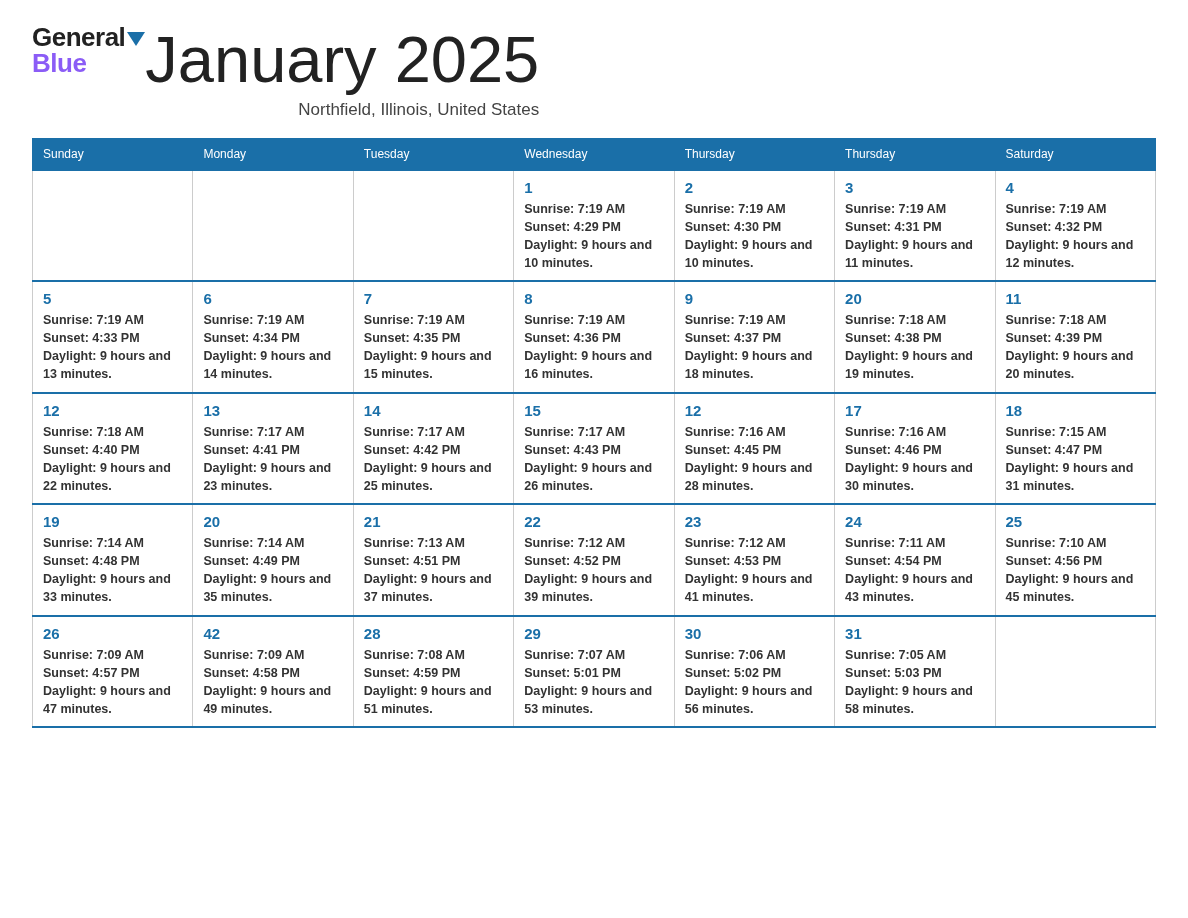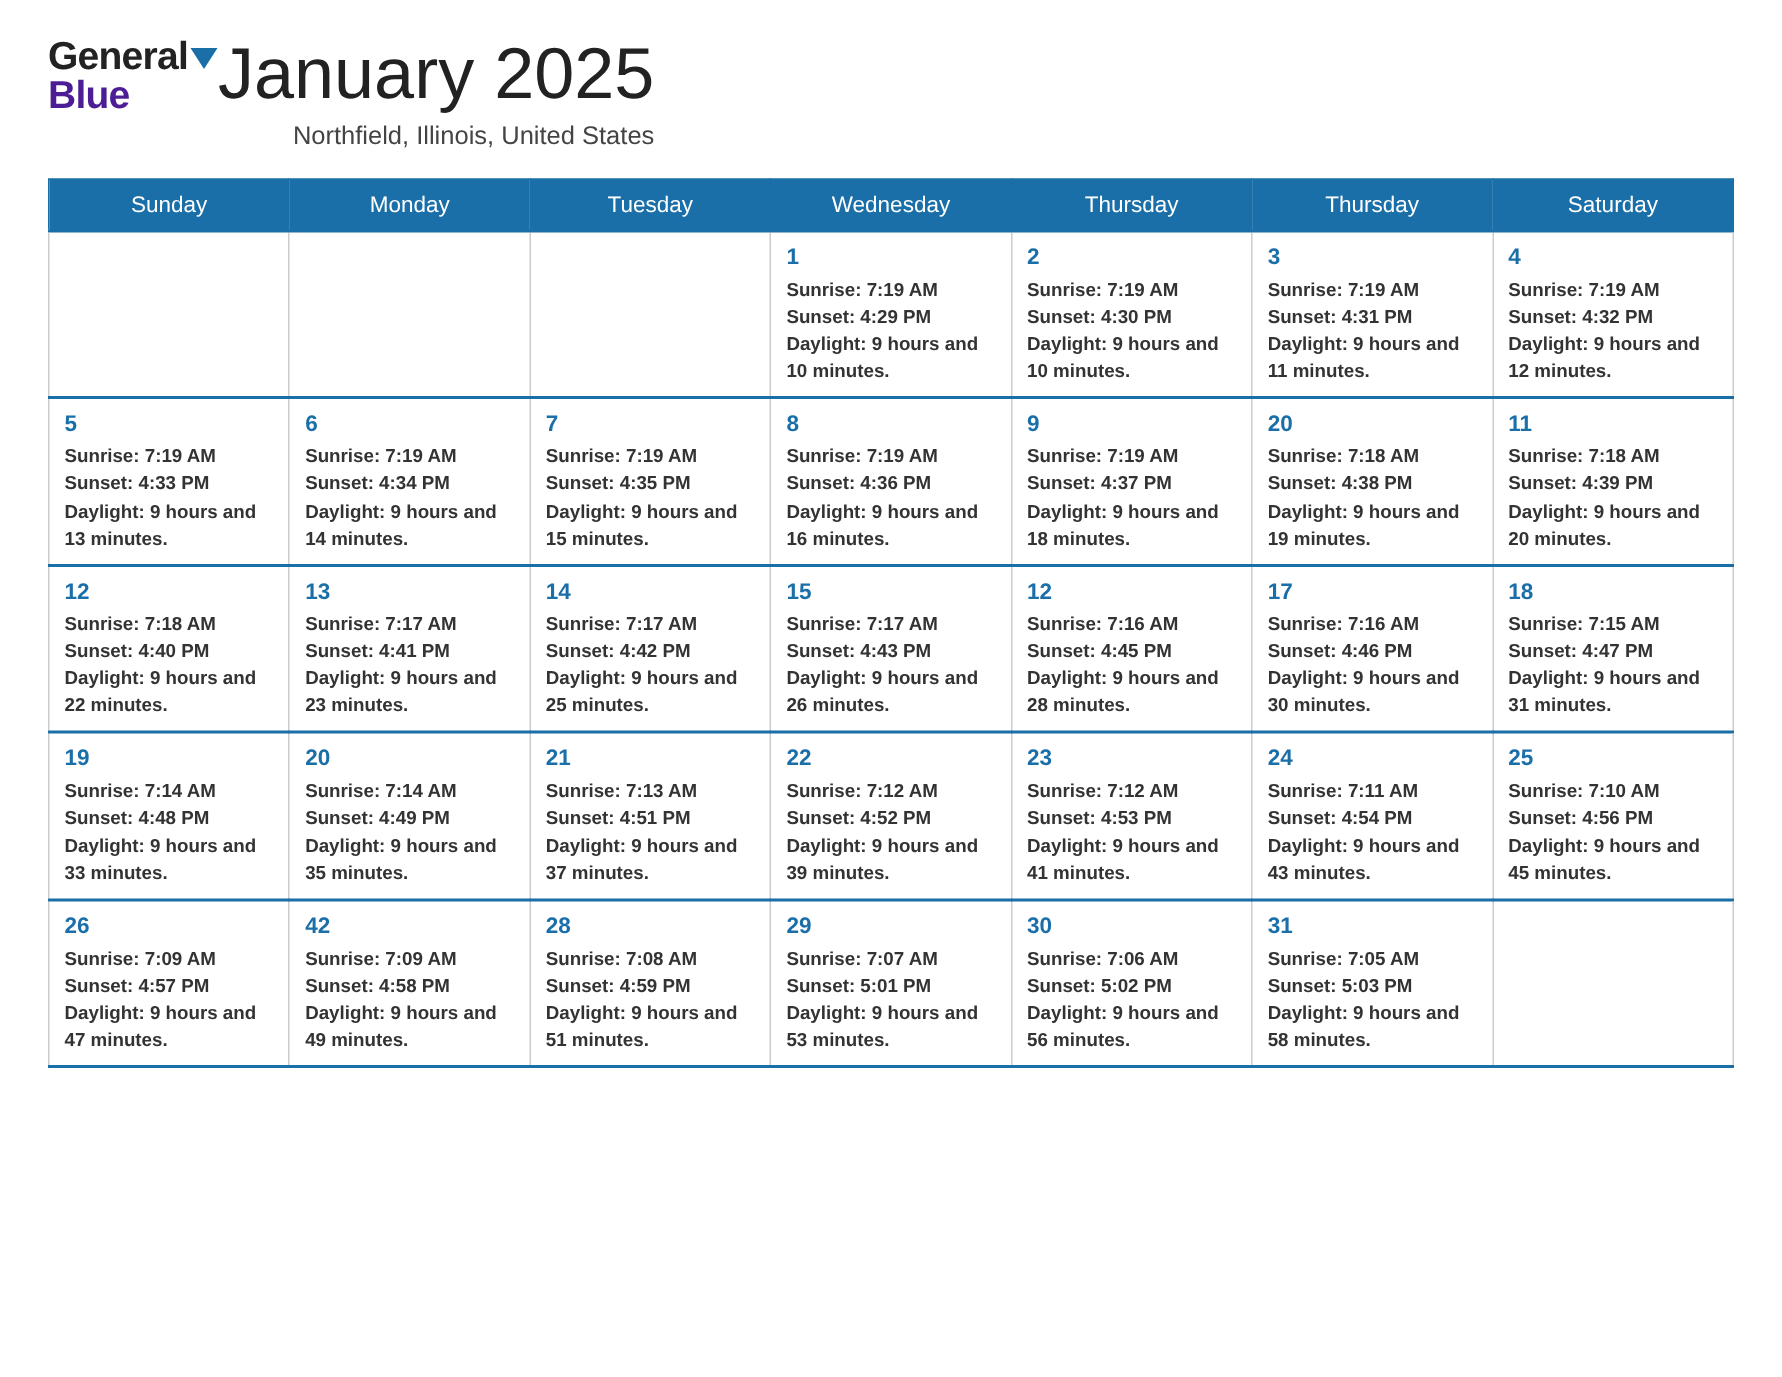--- a/index.html
+++ b/index.html
@@ -23,62 +23,62 @@
     }
     .logo-general {
       font-size: 26px;
       font-weight: bold;
       color: #222;
       letter-spacing: -0.5px;
     }
     .logo-blue {
       font-size: 26px;
       font-weight: bold;
-      color: #4c1d95;
+      color: #8b5cf6;
       letter-spacing: -0.5px;
     }
     .logo-triangle {
       display: inline-block;
       width: 0;
       height: 0;
       border-left: 9px solid transparent;
       border-right: 9px solid transparent;
       border-top: 14px solid #1a6fa8;
       margin-left: 2px;
       vertical-align: middle;
       position: relative;
       top: -3px;
     }
     .title-area {
       text-align: right;
     }
     .title-area h1 {
-      font-size: 48px;
+      font-size: 65px;
       font-weight: normal;
       color: #222;
       line-height: 1.1;
     }
     .title-area h2 {
       font-size: 17px;
       font-weight: normal;
       color: #444;
       margin-top: 4px;
     }
     .calendar {
       width: 100%;
       border-collapse: collapse;
       border: 1px solid #bbb;
     }
     .calendar th {
       background-color: #1a6fa8;
       color: #fff;
       padding: 8px 10px;
-      font-size: 15px;
+      font-size: 12px;
       font-weight: normal;
-      text-align: center;
+      text-align: left;
       border: 1px solid #1a6fa8;
     }
     .calendar td {
       vertical-align: top;
       padding: 8px 10px;
       border: 1px solid #ccc;
       width: 14.28%;
       min-height: 110px;
       font-size: 13px;
       color: #333;

